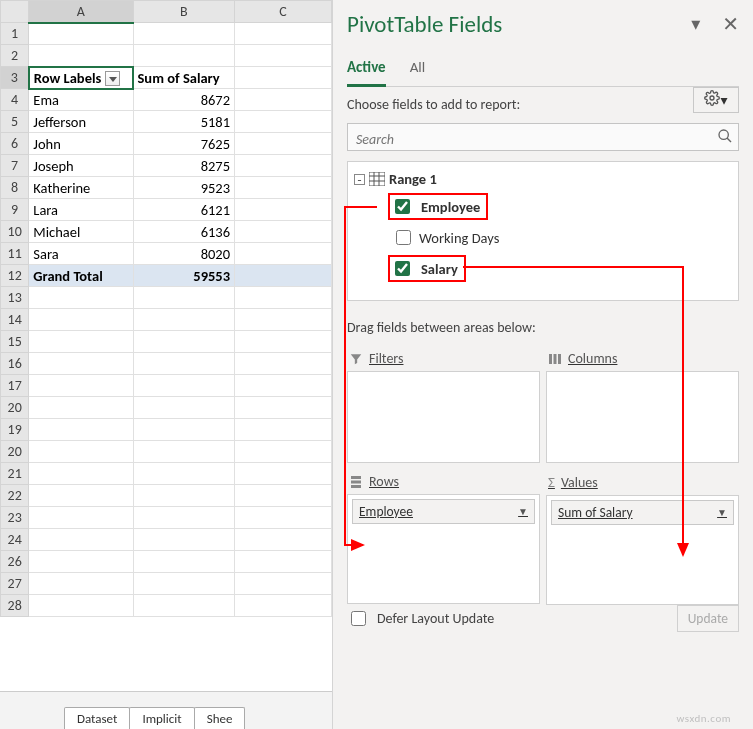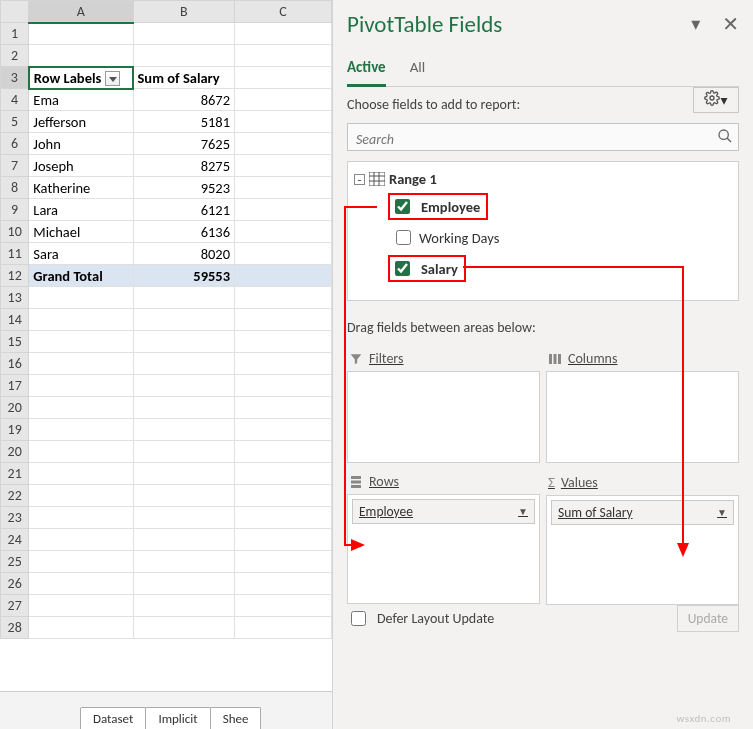--- a/index.html
+++ b/index.html
@@ -18,21 +18,21 @@
     td.cell { border: 1px solid #e0e0e0; height: 22px; font-size: 14.5px; padding: 0 4px; color: #000; }
     td.cell.r { text-align: right; }
     td.cell.bold { font-weight: bold; }
     .sel-cell { outline: 2px solid #217346; outline-offset: -1px; }
     .filter-btn { display: inline-block; width: 15px; height: 15px; border: 1px solid #999; margin-left: 4px; vertical-align: middle; background: linear-gradient(#fff,#eee); position: relative; }
     .filter-btn::after { content:''; position:absolute; left:3px; top:5px; border-left:4px solid transparent; border-right:4px solid transparent; border-top:5px solid #555; }
     tr.total td.cell { background: #dbe5f1; font-weight: bold; }
     .col-c { width: 80px; }
 
     
-    .sheet-tabs { height: 38px; display: flex; align-items: flex-end; background: #f3f3f3; border-top: 1px solid #ccc; padding-left: 80px; font-size: 13px; gap: 0; }
+    .sheet-tabs { height: 38px; display: flex; align-items: flex-end; background: #f3f3f3; border-top: 1px solid #ccc; padding-left: 64px; font-size: 13px; gap: 0; }
     .sheet-tab { padding: 3px 12px; border: 1px solid #aaa; border-bottom: none; background: #fff; color: #333; border-top-left-radius: 2px; border-top-right-radius: 2px; margin-right: -1px; cursor: pointer; }
 
     
     .pane { flex: 1; background: #f3f2f1; padding: 10px 14px 8px 14px; display: flex; flex-direction: column; font-size: 14px; color: #333; position: relative; }
     .pane-hdr { display: flex; align-items: center; justify-content: space-between; }
     .pane-title { font-size: 23px; color: #217346; font-weight: 300; }
     .pane-ctl { display: flex; gap: 22px; align-items: center; }
     .dd-ic, .x-ic { color: #666; cursor: pointer; }
     .dd-ic { font-size: 18px; line-height: 1; }
     .x-ic { font-size: 20px; line-height: 1; font-weight: 300; }
@@ -224,26 +224,20 @@
             <td class="cell"></td>
           </tr>
       <tr>
             <th class="rowhdr">23</th>
             <td class="cell"></td>
             <td class="cell"></td>
             <td class="cell"></td>
           </tr>
       <tr>
             <th class="rowhdr">24</th>
-            <td class="cell"></td>
-            <td class="cell"></td>
-            <td class="cell"></td>
-          </tr>
-      <tr>
-            <th class="rowhdr">25</th>
             <td class="cell"></td>
             <td class="cell"></td>
             <td class="cell"></td>
           </tr>
       <tr>
             <th class="rowhdr">26</th>
             <td class="cell"></td>
             <td class="cell"></td>
             <td class="cell"></td>
           </tr>

